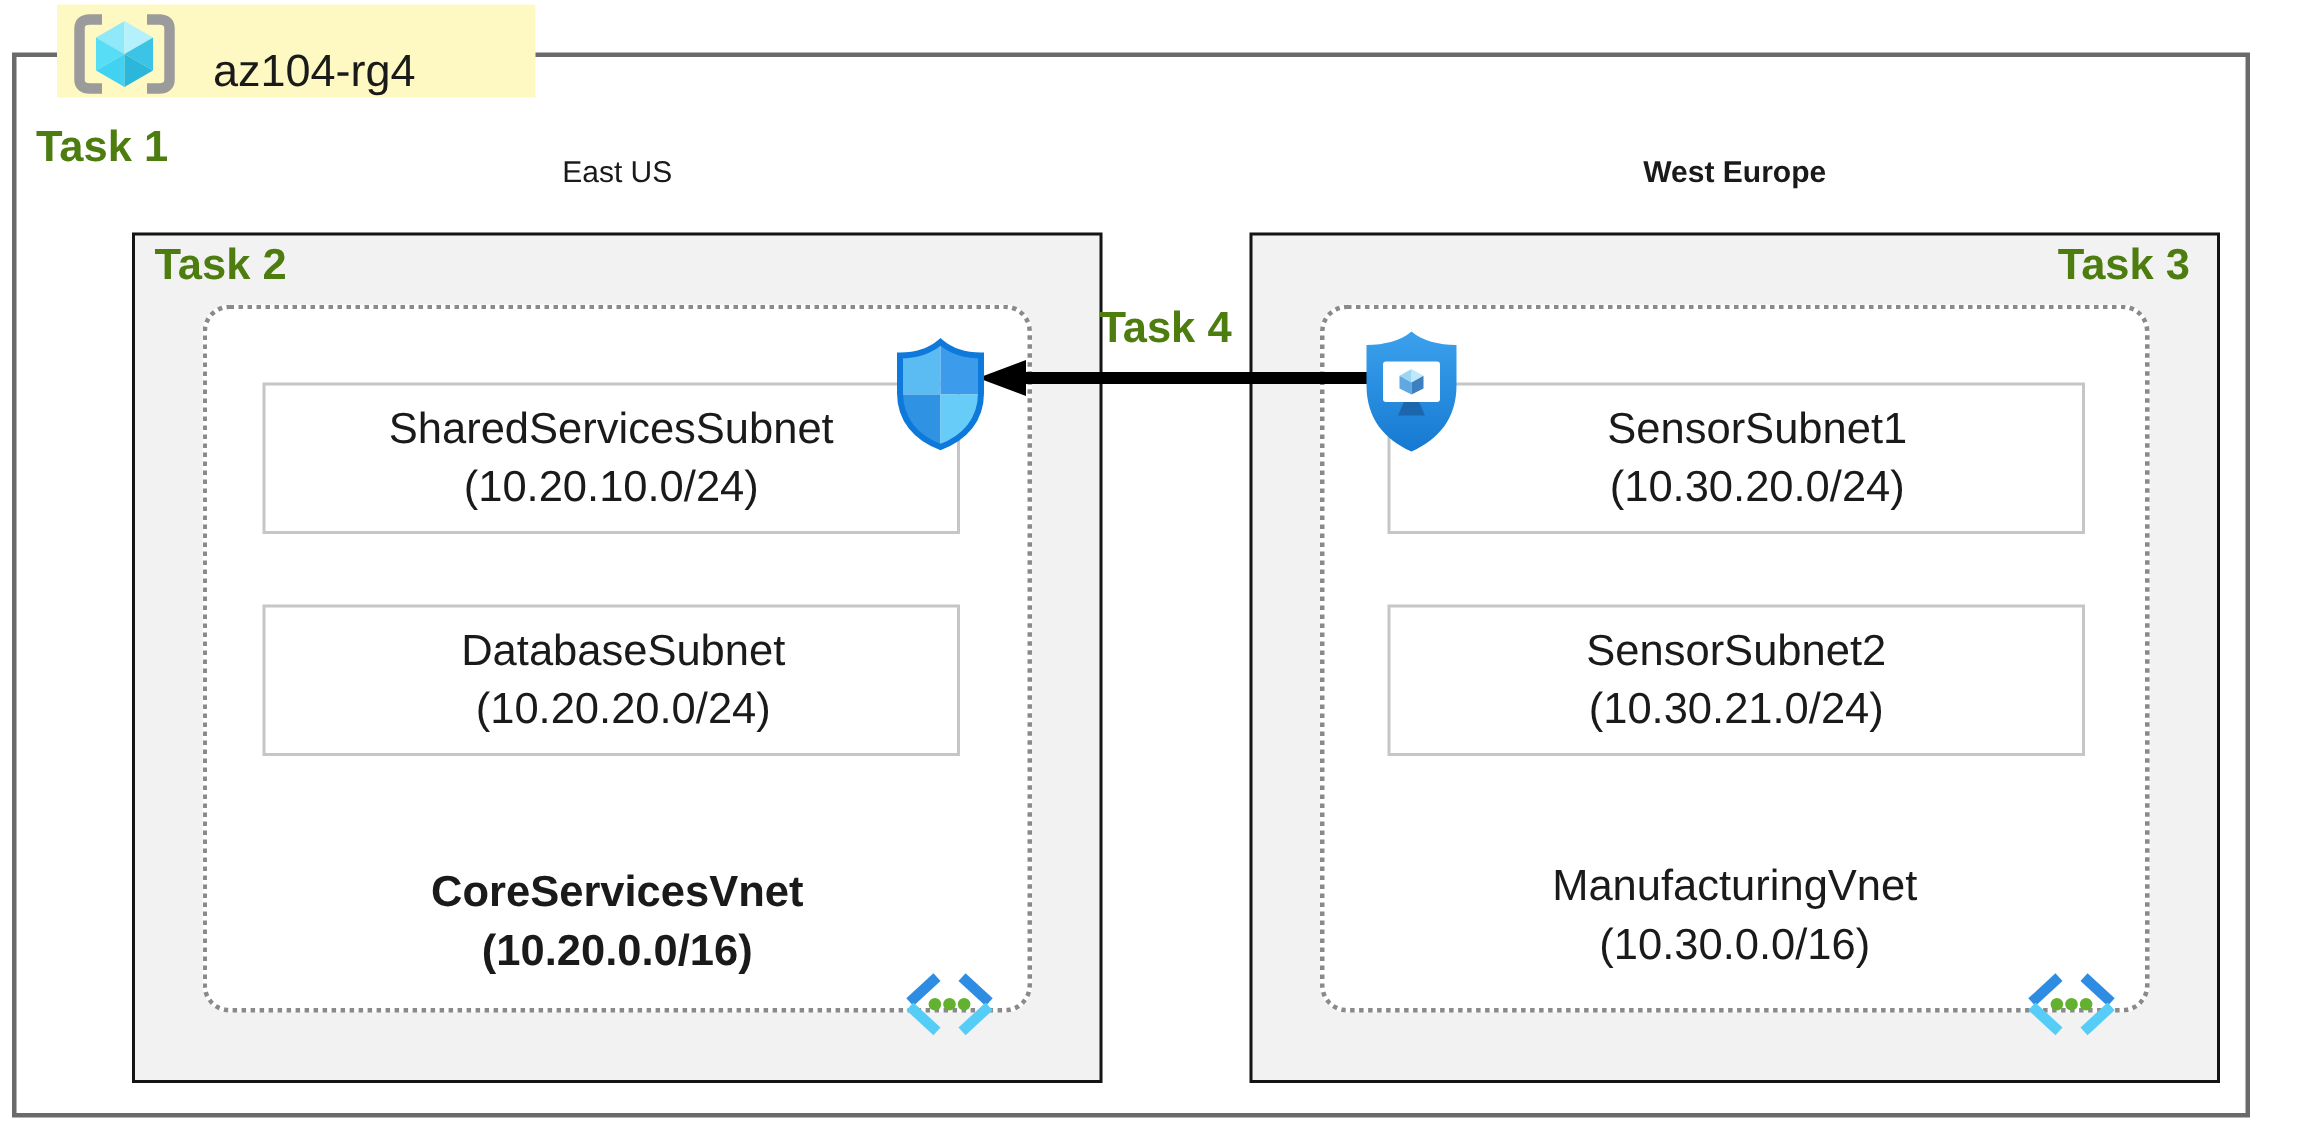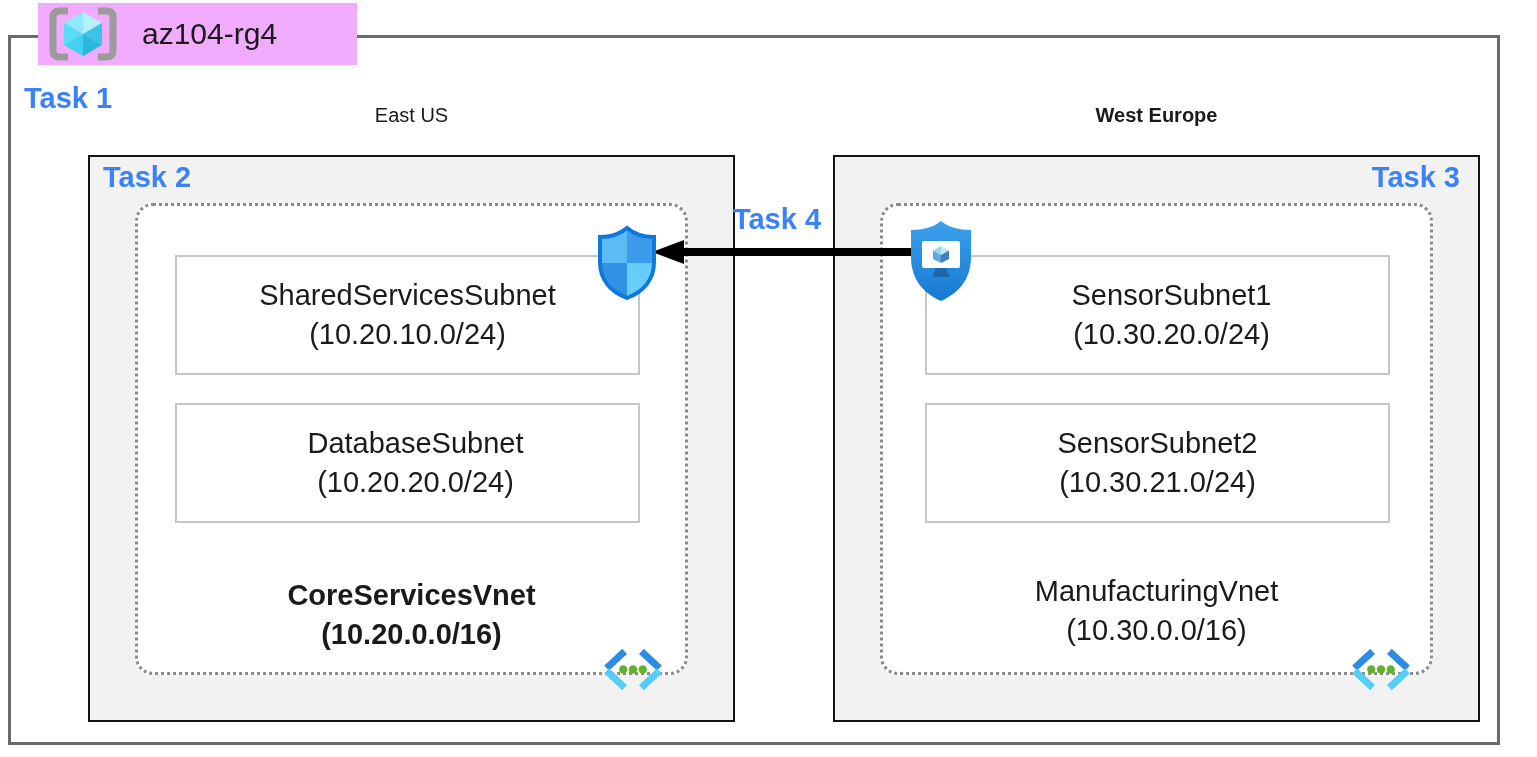--- a/index.html
+++ b/index.html
@@ -5,39 +5,39 @@
   html,body{margin:0;padding:0;background:#ffffff;}
   .canvas{
     position:relative;width:1537px;height:757px;background:#ffffff;
     font-family:"Liberation Sans",sans-serif;color:#1a1a1a;overflow:hidden;
   }
   .outer-frame{
     position:absolute;left:8px;top:35px;width:1492px;height:710px;
     border:3px solid #6a6a6a;box-sizing:border-box;z-index:1;
   }
   .rg-header{
-    position:absolute;left:38px;top:3px;height:62px;background:#f0abfc;
-    display:flex;align-items:center;gap:22px;padding:0 80px 0 8px;z-index:6;
+    position:absolute;left:38px;top:3px;height:62px;background:#fef9c3;
+    display:flex;align-items:flex-end;gap:22px;padding:0 80px 0 8px;z-index:6;
   }
   .rg-title{font-size:30px;color:#1a1a1a;white-space:nowrap;}
   .task-label{
-    position:absolute;font-size:29px;font-weight:bold;color:#3b82f6;
+    position:absolute;font-size:29px;font-weight:bold;color:#4d7c0f;
     z-index:7;white-space:nowrap;
   }
   .region-title{position:absolute;font-size:20px;text-align:center;z-index:2;}
   .region-box{
     position:absolute;width:647px;height:567px;background:#f2f2f2;
     border:2px solid #141414;box-sizing:border-box;z-index:2;
   }
   .vnet-box{
     position:absolute;width:553px;height:472px;background:#ffffff;
     border:3px dotted #8a8a8a;border-radius:18px;box-sizing:border-box;z-index:3;
   }
   .subnet-box{
-    position:absolute;width:465px;height:120px;background:#ffffff;
+    position:absolute;width:465px;height:101px;background:#ffffff;
     border:2px solid #c6c6c6;box-sizing:border-box;z-index:4;
     display:flex;flex-direction:column;justify-content:center;align-items:center;
     font-size:29px;line-height:39px;text-align:center;
   }
   .vnet-label{
     position:absolute;width:553px;text-align:center;font-size:29px;
     line-height:39px;z-index:4;
   }
   .diagram-icon{position:absolute;z-index:6;}
   .arrow-layer{position:absolute;z-index:5;}

